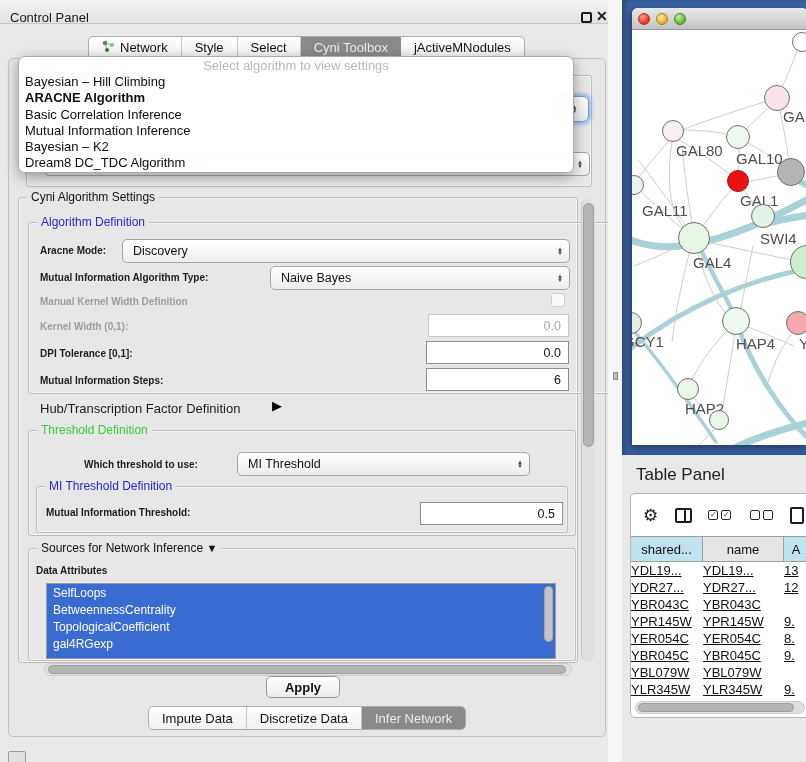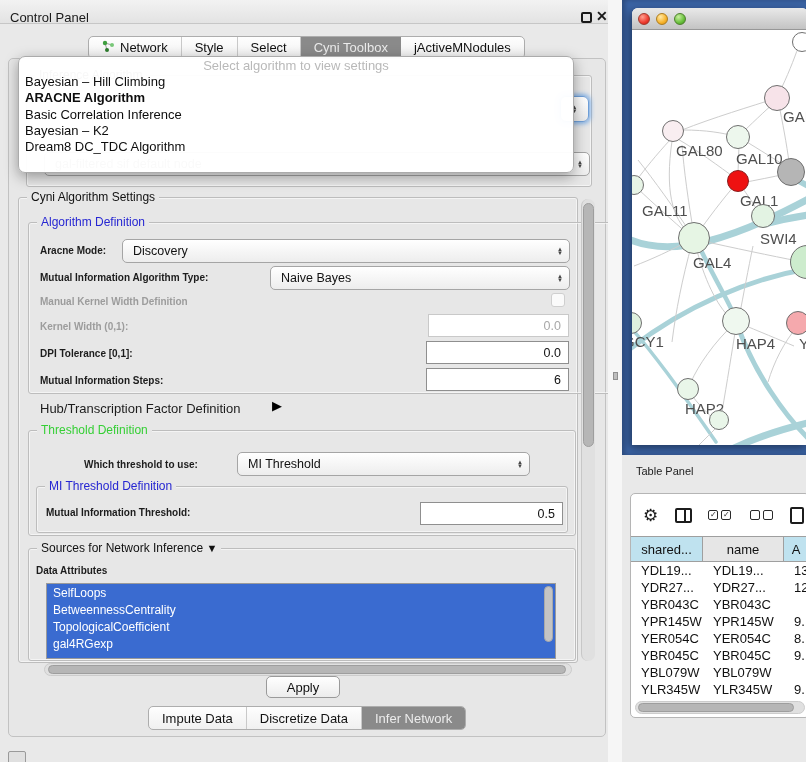--- a/index.html
+++ b/index.html
@@ -41,21 +41,21 @@
 
   .attr-list { position:absolute; background:#3a6bd0; border:1px solid #9a9a9a; }
   .attr-item { font-size:12px; color:#fff; padding:2px 0 1px 6px; white-space:nowrap; }
   .mini-thumb { position:absolute; width:9px; border-radius:5px; background:#c4c4c4; border:1px solid #a9a9a9; }
 
   .vscroll { position:absolute; width:14px; background:#e0e0e0; border-left:1px solid #c7c7c7; border-radius:7px; }
   .vthumb { position:absolute; left:1px; width:11px; border-radius:6px; background:#b6b6b6; border:1px solid #9e9e9e; }
   .hscroll { position:absolute; height:13px; background:#e0e0e0; border-radius:7px; border:1px solid #cccccc; }
   .hthumb { position:absolute; top:1px; height:9px; border-radius:5px; background:#b6b6b6; border:1px solid #9e9e9e; }
 
-  .btn { position:absolute; height:22px; border:1px solid #9a9a9a; border-radius:5px; background:linear-gradient(#ffffff,#ececec); font-size:13px; color:#111; display:flex; align-items:center; justify-content:center; }
+  .btn { position:absolute; height:22px; border:1px solid #9a9a9a; border-radius:5px; background:linear-gradient(#ffffff,#ececec); font-size:13px; color:#111; display:flex; align-items:center; justify-content:center;font-weight:bold; }
 
   .bottom-tabbar { left:148px; top:706px; height:24px; display:flex; border:1px solid #adadad; border-radius:5px; background:linear-gradient(#fefefe,#f0f0f0); overflow:hidden; z-index:4; }
 
   
   .popup { left:18px; top:56px; width:556px; height:117px; background:rgba(255,255,255,.97); border:1px solid #ababab; border-radius:7px; box-shadow:0 4px 14px rgba(0,0,0,.35); z-index:30; padding-top:1px; }
   .pop-ph { text-align:center; font-size:13px; color:#b9b9b9; height:16px; line-height:16px; }
   .pop-item { font-size:13px; color:#0d0d0d; height:16.3px; line-height:16.3px; padding-left:6px; white-space:nowrap; }
   .pop-item.bold { font-weight:bold; }
 
   .focus-spinner { left:560px; top:96px; width:29px; height:26px; border:1px solid #6f9fd8; border-radius:6px; background:linear-gradient(#ffffff,#eaeaea); box-shadow:0 0 4px 2px rgba(100,160,230,.75); z-index:5; display:flex; align-items:center; justify-content:center; font-size:6px; line-height:4.5px; color:#444; }
@@ -66,36 +66,36 @@
   .netwin-tb { position:absolute; left:0; top:0; width:100%; height:22px; background:linear-gradient(#e9e9e9,#c3c3c3); border-bottom:1px solid #979797; border-radius:6px 6px 0 0; display:flex; align-items:center; }
   .light { width:12px; height:12px; border-radius:50%; margin-left:6px; }
   .l-red { background:radial-gradient(circle at 35% 30%, #ffa090, #ee3b2f 60%, #bf1d12); border:1px solid #a3392c;}
   .l-yel { background:radial-gradient(circle at 35% 30%, #ffe9a8, #f7b32b 60%, #cf8c12); border:1px solid #ad7c1f;}
   .l-grn { background:radial-gradient(circle at 35% 30%, #c9efa0, #68c03c 60%, #3f8f1e); border:1px solid #4f7f2e;}
   .canvas { position:absolute; left:0; top:22px; width:176px; height:415px; overflow:hidden; background:#fff; }
   .node { position:absolute; border-radius:50%; border:1px solid #6f6f6f; }
   .nlabel { position:absolute; font-size:15px; color:#4f4f4f; white-space:nowrap; }
 
   .tp-strip { left:622px; top:455px; width:184px; height:38px; background:#e9e9e9; }
-  .tp-title { left:636px; top:465px; font-size:11px; color:#222; }
+  .tp-title { left:636px; top:465px; font-size:17px; color:#222; }
   .table-card { left:630px; top:493px; width:180px; height:225px; background:#fff; border:1px solid #b5b5b5; border-radius:5px; }
   .tb-toolbar { position:absolute; left:0; top:0; width:100%; height:42px; display:flex; align-items:center; }
   .gear-ic { font-size:17px; color:#1c1c1c; margin-left:12px; }
   .colsplit { width:17px; height:15px; border:2px solid #1c1c1c; border-radius:2px; margin-left:17px; position:relative; }
   .colsplit:before { content:""; position:absolute; left:50%; top:0; width:2px; height:100%; background:#1c1c1c; }
   .cbpair { display:flex; margin-left:16px; }
   .cb { width:10px; height:10px; border:1.5px solid #2a2a2a; border-radius:2px; margin-right:3px; font-size:8px; line-height:8px; color:#2a2a2a; text-align:center; }
   .doc-ic { width:14px; height:17px; border:2px solid #1c1c1c; border-radius:2px; margin-left:14px; }
   .thead { position:absolute; left:0; top:42px; width:100%; height:26px; display:flex; border-top:1px solid #9f9f9f; border-bottom:1px solid #9f9f9f; font-size:13px; color:#111; }
   .th { display:flex; align-items:center; justify-content:center; border-right:1px solid #9f9f9f; }
   .th.blue { background:#bfe2ef; }
   .th.gray { background:#e6e6e6; }
   .trows { position:absolute; left:0; top:68px; width:100%; height:136px; overflow:hidden; font-size:13px; color:#111; }
   .trow { display:flex; height:17px; line-height:17px; }
-  .td { padding-left:10px; white-space:nowrap; overflow:hidden; }
+  .td { padding-left:0; white-space:nowrap; overflow:hidden;text-decoration:underline; }
 
   .divider-strip { left:608px; top:0; width:14px; height:762px; background:#f6f6f6; }
   .div-handle { left:613px; top:372px; width:5px; height:8px; background:#bdbdbd; border:1px solid #8f8f8f; }
   .corner-ic { left:8px; top:751px; width:18px; height:14px; border:1px solid #9a9a9a; background:#e0e0e0; border-radius:2px; }
 </style>
 </head>
 <body>
 
 <div class="root">
 
@@ -140,20 +140,21 @@
     <span>gal-filtered sif default node</span>
     <span class="spin">▲<br>▼</span>
   </div>
   <div class="abs focus-spinner">▲<br>▼</div>
 
   <div class="abs popup">
     <div class="pop-ph">Select algorithm to view settings</div>
     <div class="pop-item">Bayesian – Hill Climbing</div>
     <div class="pop-item bold">ARACNE Algorithm</div>
     <div class="pop-item">Basic Correlation Inference</div>
+    <div class="pop-item">Mutual Information Inference</div>
     <div class="pop-item">Bayesian – K2</div>
     <div class="pop-item">Dream8 DC_TDC Algorithm</div>
   </div>
 
   <div class="grp" style="left:18px; top:197px; width:560px; height:466px;">
     <span class="grp-title">Cyni Algorithm Settings</span>
   </div>
 
   <div class="grp" style="left:28px; top:222px; width:600px; height:172px;">
     <span class="grp-title t-blue">Algorithm Definition</span>

